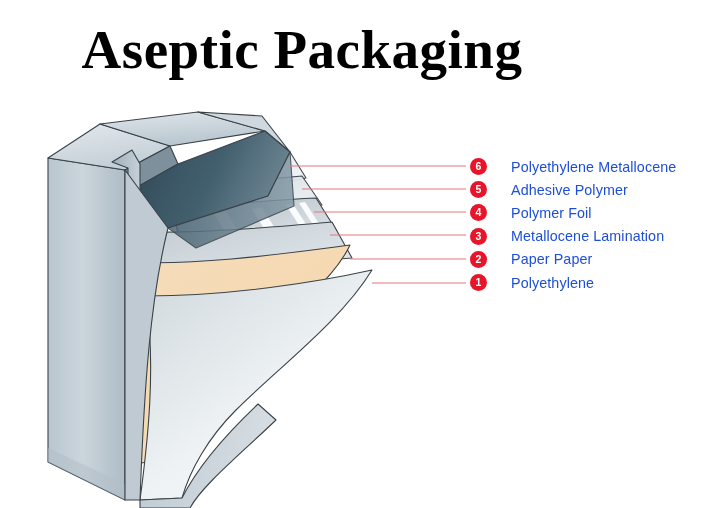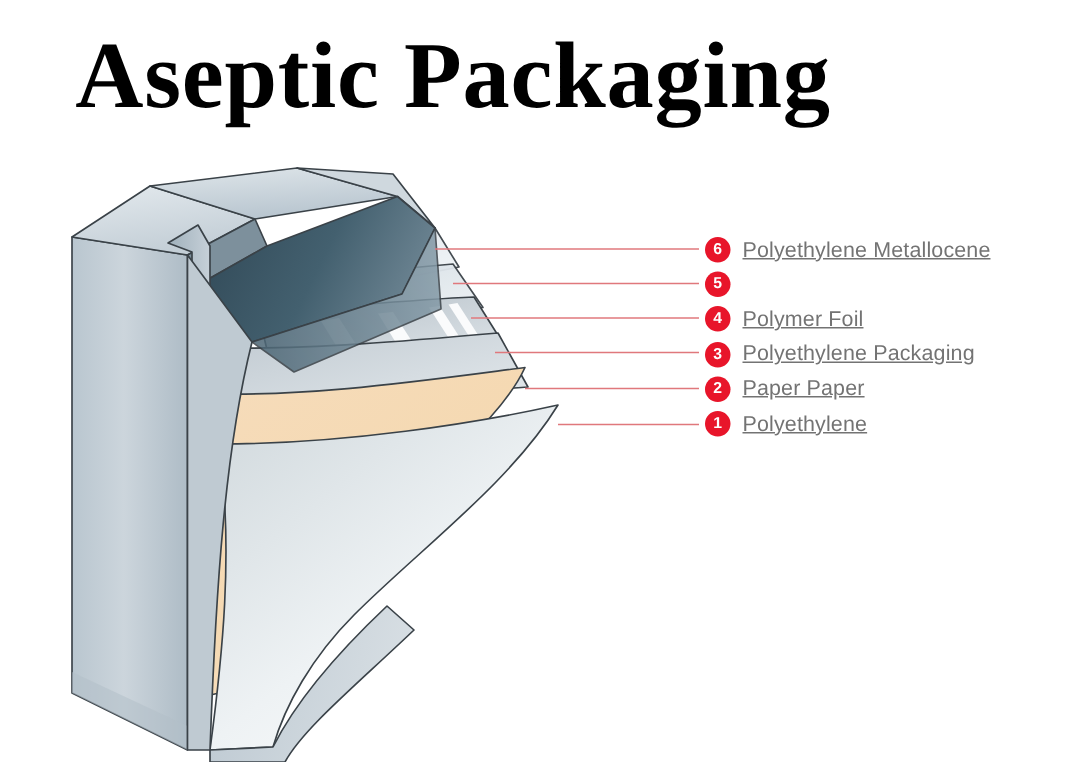--- a/index.html
+++ b/index.html
@@ -19,21 +19,21 @@
     overflow: hidden;
   }
   #title {
     position: absolute;
     left: 0;
     top: 14px;
     width: 604px;
     text-align: center;
     font-family: "Liberation Serif", "DejaVu Serif", serif;
     font-weight: bold;
-    font-size: 63px;
+    font-size: 55px;
     line-height: 72px;
     letter-spacing: 0.5px;
     color: #000000;
     white-space: nowrap;
   }
   #artwork {
     position: absolute;
     left: 0;
     top: 0;
     width: 726px;
@@ -57,27 +57,26 @@
     border-radius: 50%;
     background: #e8152a;
     color: #ffffff;
     font-size: 10.5px;
     font-weight: bold;
     line-height: 17px;
     text-align: center;
     font-family: "Liberation Sans", sans-serif;
   }
   .legend-label {
-    margin-left: 8px;
+    margin-left: 24px;
     font-size: 14.3px;
-    color: #737373;
+    color: #1d4ed8;
     font-family: "Liberation Sans", sans-serif;
     white-space: nowrap;
     letter-spacing: 0.1px;
-    text-decoration: underline;
   }
 </style>
 </head>
 <body>
 
 <div id="canvas">
 
   <div id="title">Aseptic Packaging</div>
 
   <svg id="artwork" viewBox="0 0 726 508" width="726" height="508" xmlns="http://www.w3.org/2000/svg">
@@ -203,28 +202,29 @@
     </g>
   </svg>
 
   <div id="legend">
     <div class="legend-row">
       <span class="badge">6</span>
       <span class="legend-label">Polyethylene Metallocene</span>
     </div>
     <div class="legend-row">
       <span class="badge">5</span>
+      <span class="legend-label">Adhesive Polymer</span>
     </div>
     <div class="legend-row">
       <span class="badge">4</span>
       <span class="legend-label">Polymer Foil</span>
     </div>
     <div class="legend-row">
       <span class="badge">3</span>
-      <span class="legend-label">Polyethylene Packaging</span>
+      <span class="legend-label">Metallocene Lamination</span>
     </div>
     <div class="legend-row">
       <span class="badge">2</span>
       <span class="legend-label">Paper Paper</span>
     </div>
     <div class="legend-row">
       <span class="badge">1</span>
       <span class="legend-label">Polyethylene</span>
     </div>
   </div>

